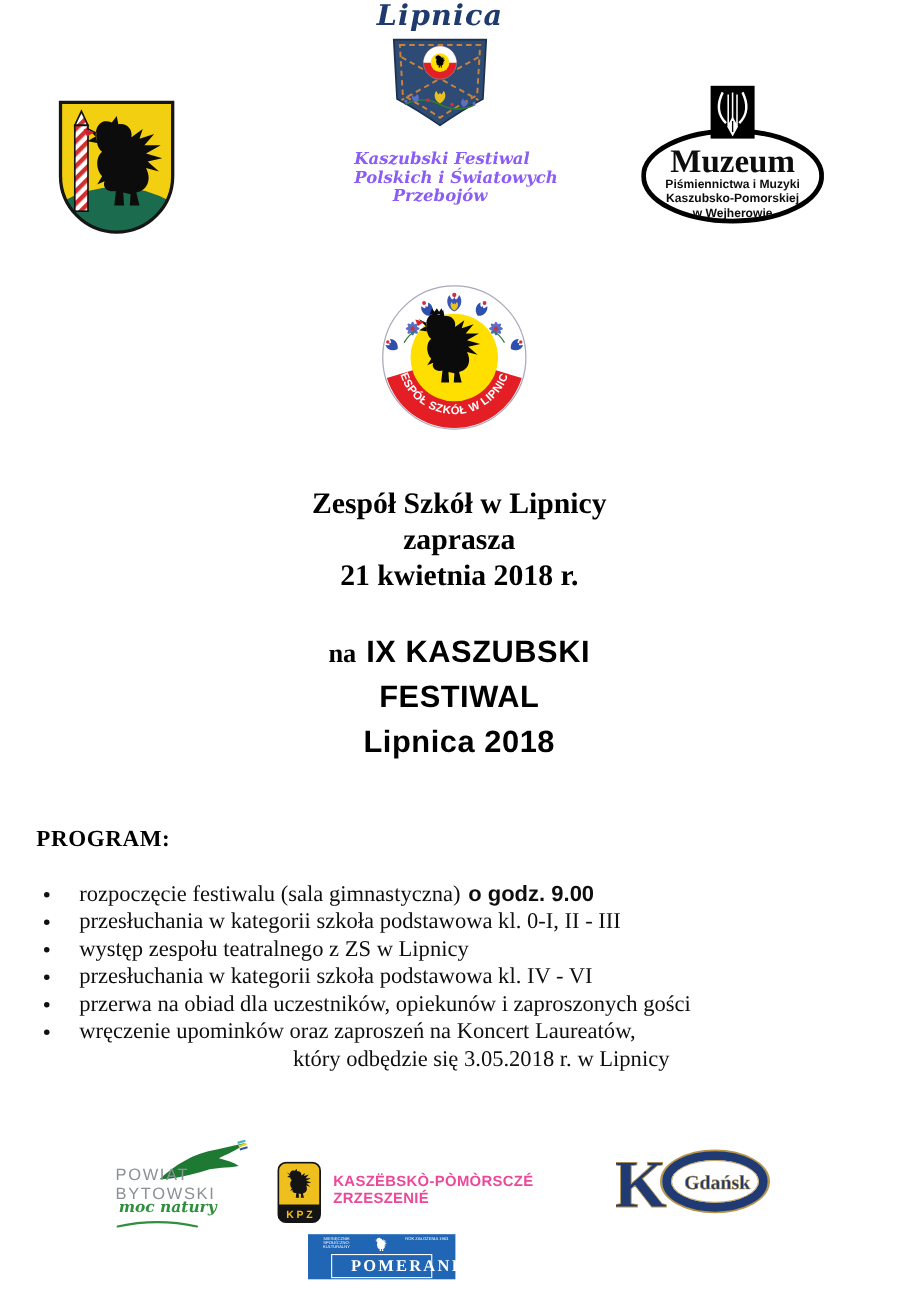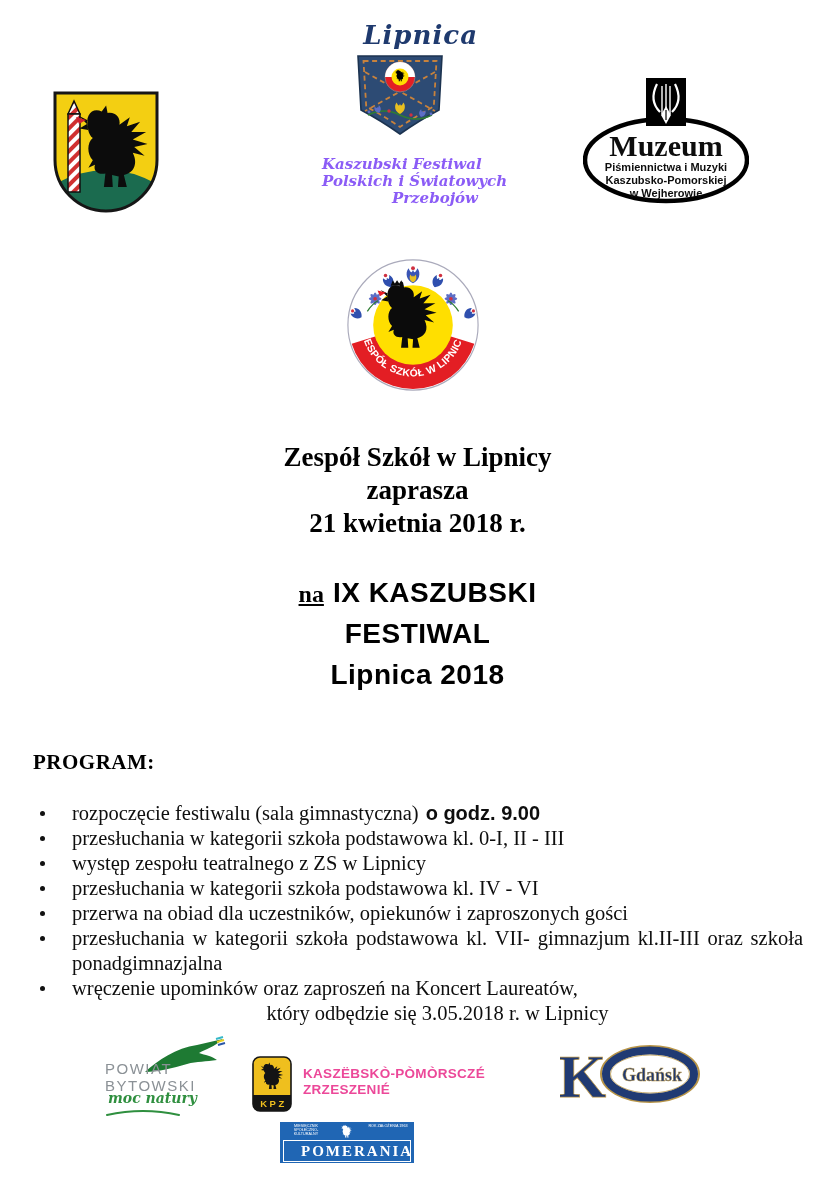--- a/index.html
+++ b/index.html
@@ -3,35 +3,35 @@
 <meta charset="utf-8">
 <title>poster</title>
 <style>
   html,body{margin:0;padding:0;background:#fff;}
   .page{position:relative;width:835px;height:1184px;background:#fff;overflow:hidden;
         font-family:"Liberation Serif",serif;color:#111;}
   .abs{position:absolute;}
 
   
   #arms{left:50px;top:88px;width:112px;height:132px;}
-  #festlogo{left:322px;top:20px;width:156px;text-align:right;}
+  #festlogo{left:322px;top:0;width:156px;text-align:center;}
   .fest-title{font:italic bold 26px "DejaVu Serif",serif;color:#1f3a6e;letter-spacing:1px;}
   .fest-caption{margin-top:0;font:italic bold 15px/17px "DejaVu Serif",serif;color:#8b5cf6;white-space:nowrap;}
   #festlogo svg{display:block;margin:4px auto 0;}
   #muzeum{left:583px;top:74px;width:166px;height:130px;}
   #schoolemblem{left:345px;top:257px;width:136px;height:136px;}
 
   
   #invitation{left:0;top:441px;width:835px;text-align:center;
               font:bold 27px/33px "Liberation Serif",serif;color:#000;}
 
   
   #festtitle{left:0;top:572px;width:835px;text-align:center;color:#000;}
   .ft-line{font:bold 28px/41px "Liberation Sans",sans-serif;letter-spacing:.5px;}
-  .ft-prefix{font:bold 24px "Liberation Serif",serif;letter-spacing:0;margin-right:9px;text-decoration:underline;}
+  .ft-prefix{font:bold 24px "Liberation Serif",serif;letter-spacing:0;margin-right:9px;}
 
   
   #program-heading{left:33px;top:750px;font:bold 21px "Liberation Serif",serif;letter-spacing:.5px;color:#000;}
   #program-list{left:33px;top:795px;width:770px;}
   #program-list ul{margin:0;padding:6px 0 0 0;list-style:none;
                    font:20.5px/25px "Liberation Serif",serif;color:#0e0e0e;}
   #program-list li{position:relative;padding-left:39px;}
   #program-list li::before{content:"";position:absolute;left:7px;top:10px;width:5px;height:5px;
                            border-radius:50%;background:#111;}
   #program-list li.justify{text-align:justify;}
@@ -49,21 +49,21 @@
   #kpz{left:252px;top:1056px;display:flex;gap:11px;}
   .kpz-text{padding-top:10px;font:bold 13.5px/15.5px "Liberation Sans",sans-serif;color:#ec4899;letter-spacing:.3px;}
 
   #ko{left:560px;top:1044px;}
 
   #pomerania{left:280px;top:1122px;width:134px;height:41px;background:#2066b4;}
   .pom-top{display:flex;justify-content:space-between;align-items:flex-start;height:16px;padding:2px 3px 0 3px;}
   .pom-small{position:relative;width:46px;height:13px;overflow:visible;}
   .pom-small .inner{position:absolute;left:0;top:0;width:92px;transform:scale(.5);transform-origin:0 0;
                     font:7.5px/7.5px "Liberation Sans",sans-serif;color:#fff;text-align:center;}
-  .pom-box{margin:0 3px;height:20px;border:1px solid #fff;text-align:center;
+  .pom-box{margin:0 21px;height:20px;border:1px solid #fff;text-align:center;
            font:600 15px/20px "Liberation Serif",serif;color:#fff;letter-spacing:2px;padding-left:17px;}
 </style>
 </head>
 <body>
 
 <svg width="0" height="0" style="position:absolute" aria-hidden="true">
   <defs>
     <path id="griffin" d="M13 22 L1 16 L12 27 L2 33 L14 35 C8 14 20 4 32 10 L38 2 L40 12 C50 10 58 18 56 28 L70 18 L66 30 L84 24 L72 38 L92 38 L74 48 L94 54 L76 58 L90 70 L74 66 C82 82 74 94 62 96 L66 112 L54 112 L55 98 L46 96 L47 112 L35 112 L37 94 C27 96 20 90 23 82 L14 86 L20 76 C12 68 12 52 20 46 C14 42 12 30 13 22 Z"></path>
     <path id="tulip" d="M0 0 C-5.5 -2.5 -7.5 -9 -4 -13.5 C-2 -9 -1 -9 0 -12 C1 -9 2 -9 4 -13.5 C7.5 -9 5.5 -2.5 0 0 Z"></path>
     <g id="daisy">
@@ -186,21 +186,20 @@
   </div>
 
   <div class="abs" id="program-heading">PROGRAM:</div>
   <div class="abs" id="program-list">
     <ul>
       <li><span>rozpoczęcie festiwalu (sala gimnastyczna)</span><b class="godz">o godz. 9.00</b></li>
       <li>przesłuchania w kategorii szkoła podstawowa kl. 0-I, II - III</li>
       <li>występ zespołu teatralnego z ZS w Lipnicy</li>
       <li>przesłuchania w kategorii szkoła podstawowa kl. IV - VI</li>
       <li>przerwa na obiad dla uczestników, opiekunów i zaproszonych gości</li>
-      <li class="justify">przesłuchania w kategorii szkoła podstawowa kl. VII- gimnazjum kl.II-III oraz szkoła ponadgimnazjalna</li>
       <li>
         <div>wręczenie upominków oraz zaproszeń na Koncert Laureatów,</div>
         <div class="li-l2">który odbędzie się 3.05.2018 r. w Lipnicy</div>
       </li>
     </ul>
   </div>
 
   <div class="abs" id="powiat">
     <svg class="pow-bird" width="84" height="44" viewBox="0 0 84 44">
       <path d="M3 36 C16 24 34 12 55 9 L81 3 C72 11 64 13 57 17 C63 19 70 20 75 24 C64 26 55 25 45 28 C31 32 16 36 3 36 Z" fill="#1e7a33"></path>

